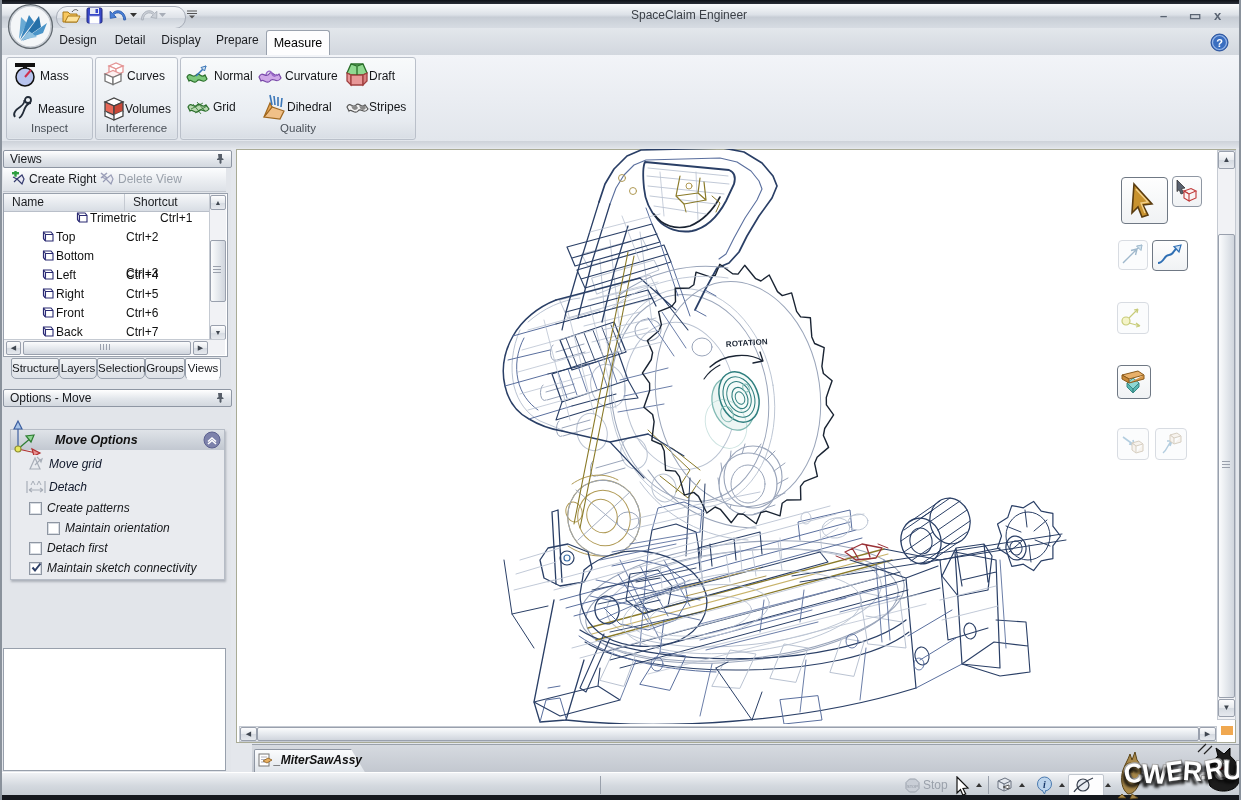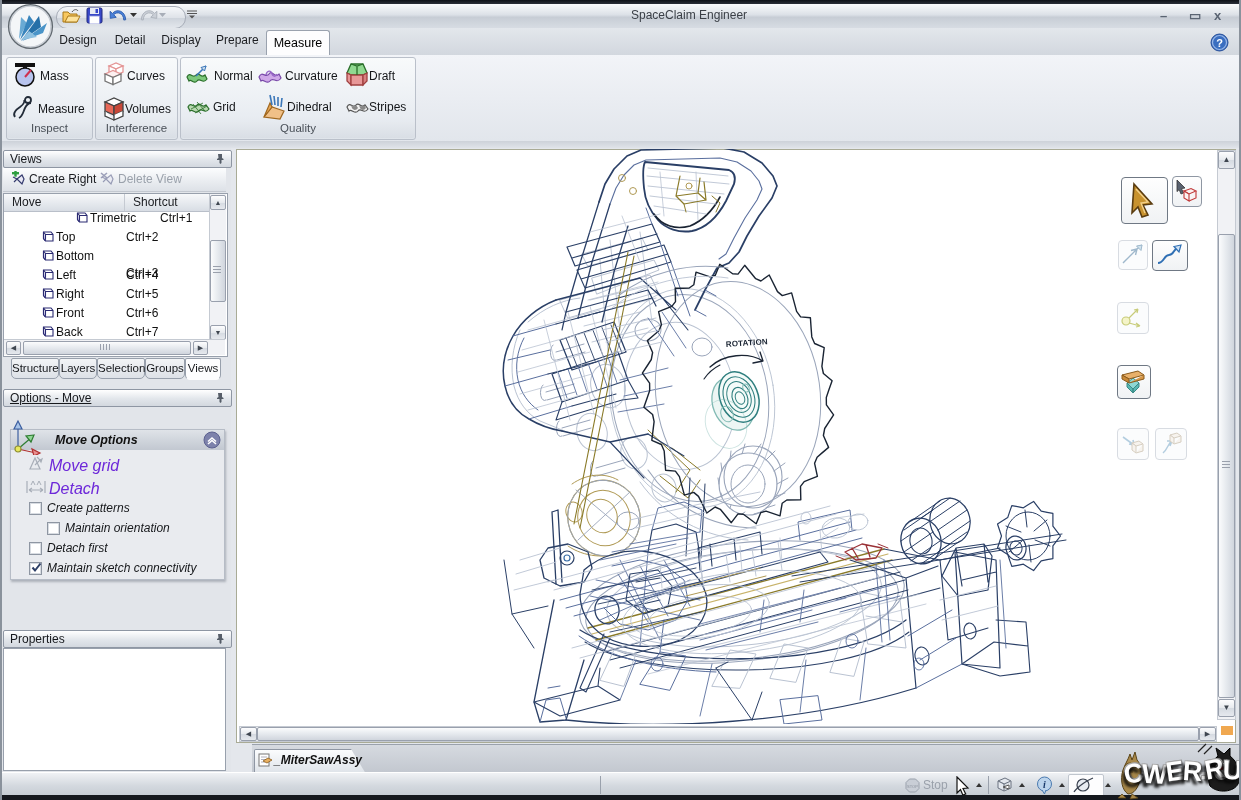--- a/index.html
+++ b/index.html
@@ -36,21 +36,21 @@
   
   .sbtrack{position:absolute;background:#f1f2f5;}
   .sbbtn{position:absolute;background:linear-gradient(#fdfdfe,#e7eaee 50%,#d5dae1 52%,#e6e9ee);border:1px solid #99a0ad;border-radius:2px;color:#3f4650;text-align:center;}
   .sbthumb{position:absolute;background:linear-gradient(90deg,#fbfcfd,#e3e7ec 55%,#d0d5dd);border:1px solid #99a0ad;border-radius:2px;}
   .sbthumbH{position:absolute;background:linear-gradient(#fbfcfd,#e3e7ec 55%,#d0d5dd);border:1px solid #99a0ad;border-radius:2px;}
   
   .btab{position:absolute;top:358px;height:19px;background:linear-gradient(#f2f4f6,#dde1e7);border:1px solid #98a0ac;border-radius:2px 2px 5px 5px;font-size:11.5px;color:#16181c;text-align:center;line-height:18px;}
   
   #mobox{left:10px;top:429px;width:213px;height:149px;background:#e9ebef;border:1px solid #b6bcc6;box-shadow:1px 2px 2px rgba(120,128,140,.5);font-style:italic;}
   #mohead{position:absolute;left:0;top:0;width:100%;height:20px;background:linear-gradient(#dfe3e8,#c2c8d1);font-size:12.5px;font-weight:bold;color:#111;}
-  .moitem{position:absolute;font-size:16px;color:#6d28d9;}
+  .moitem{position:absolute;font-size:12px;color:#0f172a;}
   .moitemb{position:absolute;font-size:12px;color:#15171a;}
   .cb{position:absolute;width:11px;height:11px;background:#fff;border:1px solid #8e96a2;box-shadow:inset 0 0 0 1px #d8dce2;}
   
   #propbox{left:3px;top:648px;width:221px;height:121px;background:#fff;border:1px solid #98a0ac;}
   
   #canvas{left:236px;top:149px;width:998px;height:592px;background:#fff;border:1px solid #a9ab96;}
   
   #doctabbar{left:233px;top:744px;width:1084px;height:28px;background:linear-gradient(#d6dae0,#c2c7cf);border-top:1px solid #9aa1ac;margin-left:19px;}
   #doctab{position:absolute;left:2px;top:4px;width:112px;height:24px;background:linear-gradient(#fbfcfd,#dde2e8);border:1px solid #8e96a3;border-bottom:none;clip-path:polygon(0 0,97px 0,112px 100%,0 100%);border-radius:2px 0 0 0;}
   
@@ -314,41 +314,41 @@
             <g stroke="#2a2a72" stroke-width="1.1" fill="none">
               <path d="M4.5 4 L12 4 L14 6.5 L14 13 L6.5 13 L4.5 10.5 Z" fill="#fff"></path>
               <path d="M4.5 4 L6.5 6.5 L14 6.5 M6.5 6.5 L6.5 13"></path>
               <path d="M4.5 4 L4.5 10.5 L6.5 13" fill="#b8b8e4"></path>
             </g>
           </svg>
           <span style="position:absolute;left:52px;top:3px;">Back</span>
           <span class="vshort" style="top:3px;">Ctrl+7</span>
         </div>
     </div>
-    <div class="lsthead" style="width:120px;padding-left:8px;line-height:17px;">Move</div>
+    <div class="lsthead" style="width:120px;padding-left:8px;line-height:17px;">Name</div>
     <div class="lsthead" style="left:120px;width:84px;padding-left:8px;line-height:17px;border-left:1px solid #c5cad2;">Shortcut</div>
 
     <div class="sbtrack" style="left:205px;top:0;width:16px;height:145px;border-left:1px solid #c5cad2;"></div>
     <div class="sbbtn" style="left:206px;top:1px;width:14px;height:13px;font-size:7px;line-height:13px;">▲</div>
     <div class="sbthumb" style="left:206px;top:46px;width:14px;height:60px;"></div>
     <div style="position:absolute;left:209px;top:72px;width:8px;height:1px;background:#9aa0ac;box-shadow:0 3px #9aa0ac,0 6px #9aa0ac;"></div>
     <div class="sbbtn" style="left:206px;top:131px;width:14px;height:13px;font-size:7px;line-height:13px;">▼</div>
 
     <div class="sbtrack" style="left:0px;top:145px;width:221px;height:15px;border-top:1px solid #c5cad2;"></div>
     <div class="sbbtn" style="left:2px;top:147px;width:13px;height:12px;font-size:7px;line-height:12px;">◀</div>
     <div class="sbthumbH" style="left:19px;top:147px;width:166px;height:12px;"></div>
     <div style="position:absolute;left:99px;top:150px;width:1px;height:6px;background:#9aa0ac;box-shadow:3px 0 #9aa0ac,6px 0 #9aa0ac,-3px 0 #9aa0ac;"></div>
     <div class="sbbtn" style="left:189px;top:147px;width:13px;height:12px;font-size:7px;line-height:12px;">▶</div>
   </div>
   <div class="abs btab" style="left:11px;width:46px;">Structure</div>
   <div class="abs btab" style="left:59px;width:36px;">Layers</div>
   <div class="abs btab" style="left:97px;width:46px;">Selection</div>
   <div class="abs btab" style="left:145px;width:38px;">Groups</div>
   <div class="abs btab" style="left:185px;width:34px;background:#fdfdfe;border-bottom:1px solid #fdfdfe;height:20px;">Views</div>
-  <div class="abs phead" style="top:389px;text-decoration:underline;">Options - Move<svg class="pin" viewBox="0 0 9 11">
+  <div class="abs phead" style="top:389px;">Options - Move<svg class="pin" viewBox="0 0 9 11">
         <path d="M2 1h4v4l1.5 1v1H5.5v3L4.5 11 3.5 10V7H1V6l1.5-1z" fill="#3c4450" fill-opacity="0.85"></path>
       </svg></div>
   <div class="abs" id="mobox">
     <div id="mohead">
         <span style="position:absolute;left:44px;top:3px;">Move Options</span>
       <svg style="position:absolute;left:192px;top:1px;" width="18" height="18" viewBox="0 0 18 18">
           <circle cx="9" cy="9" r="8" fill="#7d82ab" stroke="#5c6190"></circle>
           <path d="M5 10.5 L9 7 L13 10.5" stroke="#fff" stroke-width="1.6" fill="none"></path>
           <path d="M5 13 L9 9.5 L13 13" stroke="#fff" stroke-width="1.6" fill="none"></path>
         </svg>
@@ -386,23 +386,20 @@
     <g fill="none" stroke-width="1.2">
       <path d="M10 34 L10 10" stroke="#3c5fa0"></path>
         <path d="M10 10 l-4 8 h8 z" fill="#a8c4e8" stroke="#3c5fa0" transform="translate(0,-4)"></path>
       <path d="M10 34 L24 22" stroke="#2e7d32"></path>
         <path d="M24 22 l-8 1 l5 6 z" fill="#8fd694" stroke="#2e7d32" transform="translate(2,-2)"></path>
       <path d="M10 34 L28 38" stroke="#b03030"></path>
         <path d="M28 38 l-8 -4 l2 7 z" fill="#e89090" stroke="#b03030" transform="translate(4,0)"></path>
       <circle cx="10" cy="34" r="3" fill="#e8e860" stroke="#909030"></circle>
     </g>
   </svg>
-  <div class="abs phead" style="top:630px;">Properties<svg class="pin" viewBox="0 0 9 11">
-        <path d="M2 1h4v4l1.5 1v1H5.5v3L4.5 11 3.5 10V7H1V6l1.5-1z" fill="#3c4450" fill-opacity="0.85"></path>
-      </svg></div>
   <div class="abs" id="propbox"></div>
 
   <div class="abs" id="canvas"></div>
 <svg class="abs" style="left:234px;top:149px;" width="981" height="575" viewBox="234 149 981 575">
       <g fill="none" stroke-linecap="round" stroke-linejoin="round">
         <ellipse cx="690" cy="398" rx="78" ry="104" transform="rotate(-9 690 398)" stroke="#9aa5ba" stroke-width="1.0" fill="none"></ellipse>
         <ellipse cx="680" cy="396" rx="55" ry="74" transform="rotate(-9 680 396)" stroke="#bac3d2" stroke-width="1.0" fill="none"></ellipse>
         <ellipse cx="692" cy="398" rx="82" ry="110" transform="rotate(-9 692 398)" stroke="#bac3d2" stroke-width="0.9" fill="none"></ellipse>
         <ellipse cx="648" cy="330" rx="13" ry="11" transform="rotate(-5 648 330)" stroke="#9aa5ba" stroke-width="1.0" fill="none"></ellipse>
         <ellipse cx="702" cy="347" rx="10" ry="9" transform="rotate(0 702 347)" stroke="#9aa5ba" stroke-width="1.0" fill="none"></ellipse>

